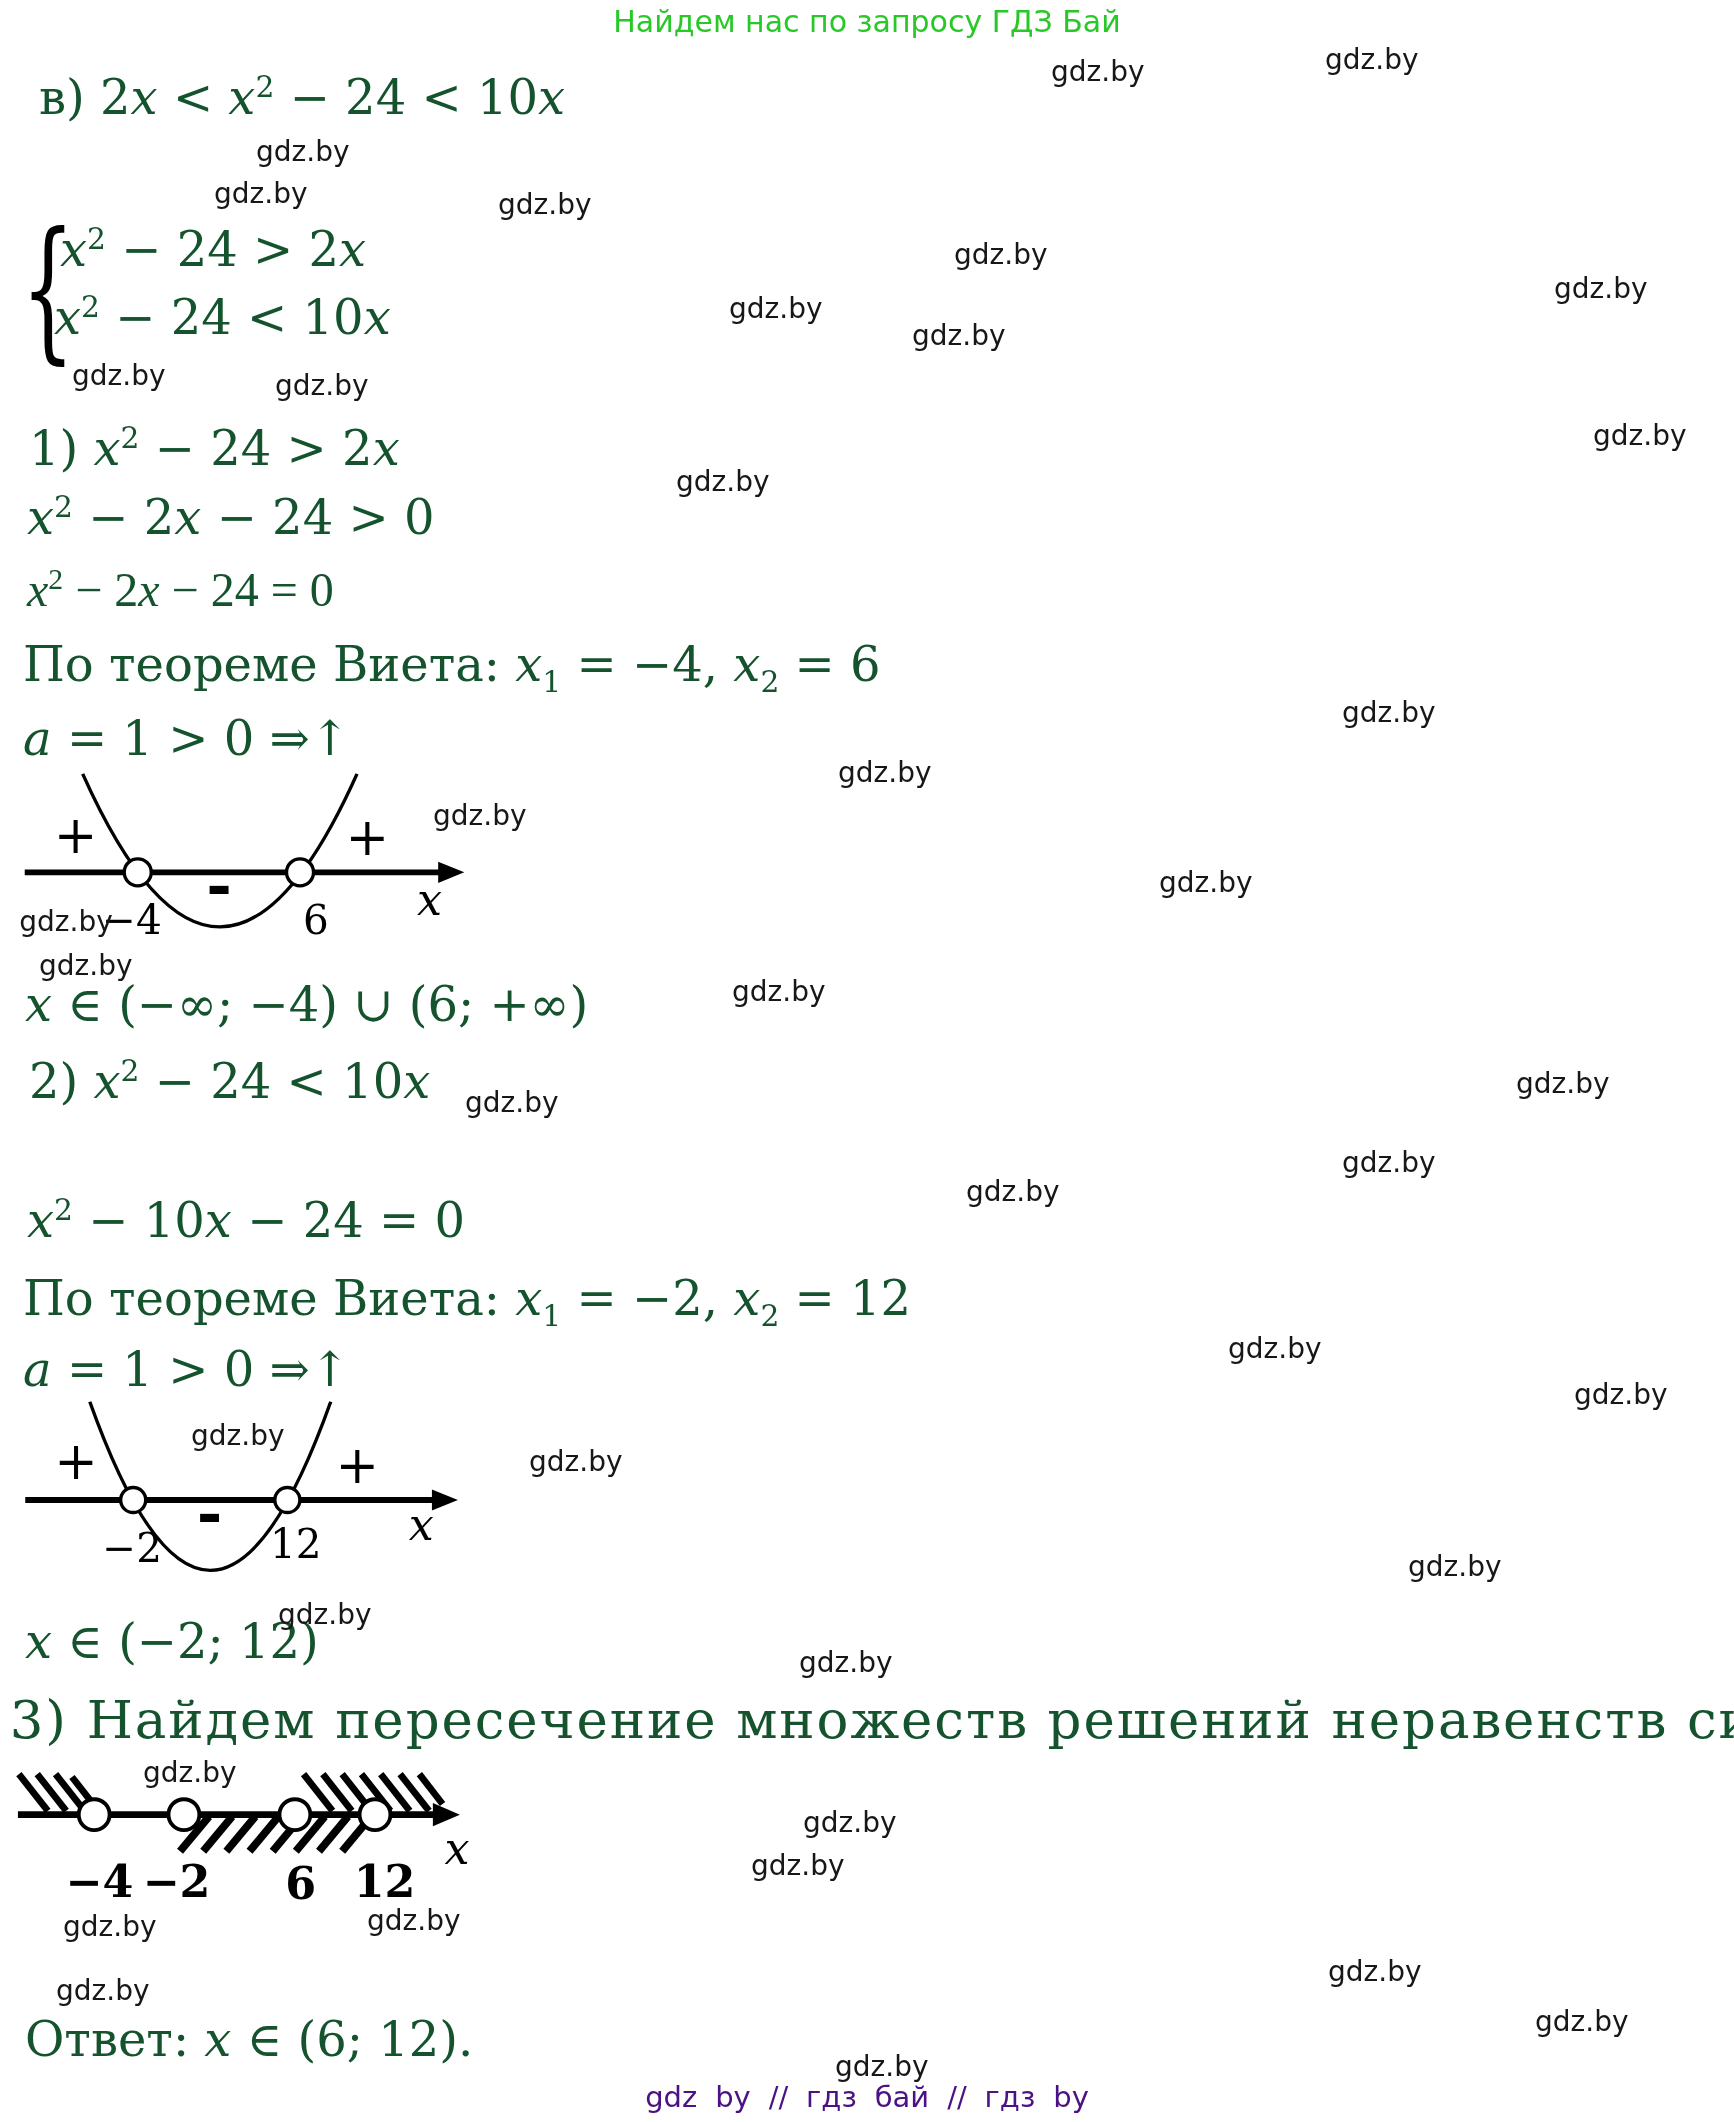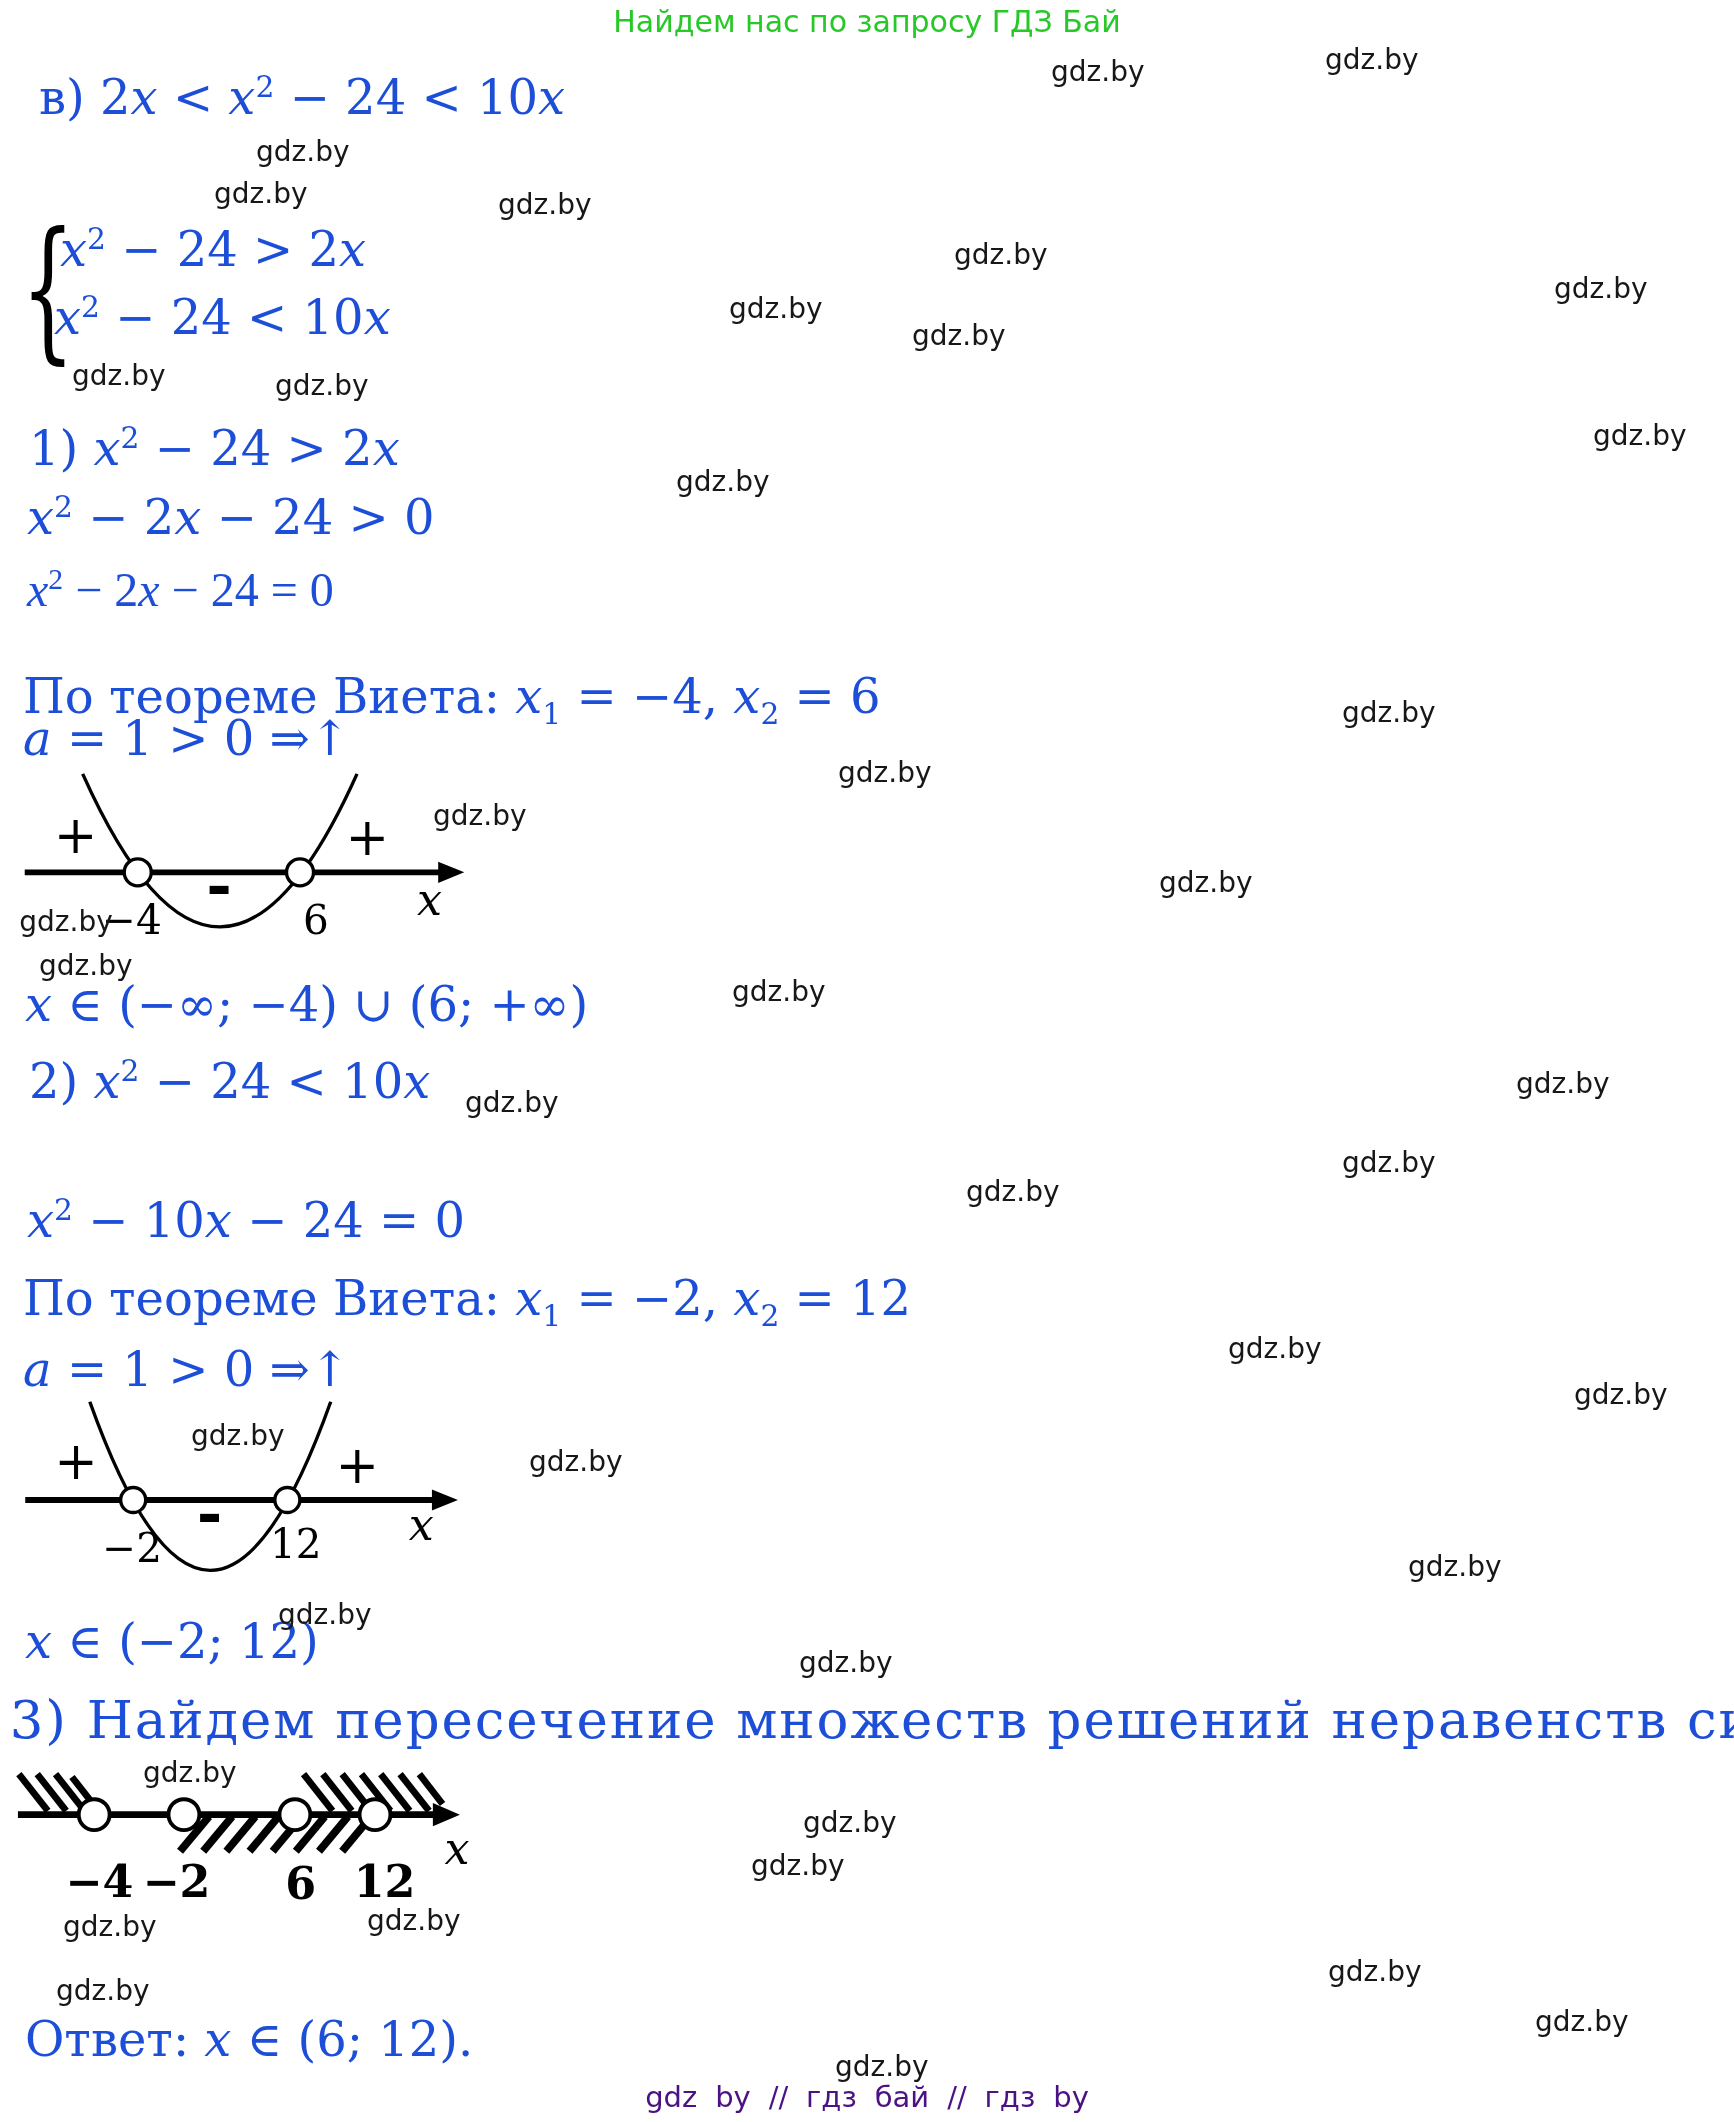--- a/index.html
+++ b/index.html
@@ -7,21 +7,21 @@
     width:1734px;height:2122px;background:#ffffff;position:relative;
     font-family:"DejaVu Serif","Liberation Serif",serif;overflow:hidden;
   }
   .page{position:absolute;inset:0;}
   .header{
     position:absolute;left:0;top:3.9px;width:100%;text-align:center;
     font-family:"DejaVu Sans","Liberation Sans",sans-serif;
     font-size:30px;color:#28c828;font-weight:500;
   }
   .math{
-    position:absolute;font-size:48px;color:#1d4ed8;white-space:nowrap;line-height:1.15;
+    position:absolute;font-size:48px;color:#14532d;white-space:nowrap;line-height:1.15;
   }
   .math i{font-style:italic;}
   .math sup{font-size:62%;vertical-align:super;line-height:0;}
   .math sub{font-size:62%;vertical-align:sub;line-height:0;}
   .heading3{font-size:53px;letter-spacing:1.9px;}
   .brace{
     position:absolute;left:21px;top:212px;font-size:154px;line-height:1;
     transform:scaleX(0.55);transform-origin:left top;color:#000;
   }
   .wm{
@@ -50,21 +50,21 @@
 
   <div class="math" style="left:39px;top:70px;">в) 2<i>x</i> &lt; <i>x</i><sup>2</sup> − 24 &lt; 10<i>x</i></div>
 
   <div class="brace">{</div>
   <div class="math" style="left:60px;top:222px;"><i>x</i><sup>2</sup> − 24 &gt; 2<i>x</i></div>
   <div class="math" style="left:54px;top:290px;"><i>x</i><sup>2</sup> − 24 &lt; 10<i>x</i></div>
 
   <div class="math" style="left:29px;top:421px;text-align:center;">1) <i>x</i><sup>2</sup> − 24 &gt; 2<i>x</i></div>
   <div class="math" style="left:27px;top:490px;"><i>x</i><sup>2</sup> − 2<i>x</i> − 24 &gt; 0</div>
   <div class="math" style="left:27px;top:562px;font-family:Liberation Serif, serif;"><i>x</i><sup>2</sup> − 2<i>x</i> − 24 = 0</div>
-  <div class="math" style="left:23px;top:637px;margin-top:32px;">По теореме Виета: <i>x</i><sub>1</sub> = −4, <i>x</i><sub>2</sub> = 6</div>
+  <div class="math" style="left:23px;top:637px;">По теореме Виета: <i>x</i><sub>1</sub> = −4, <i>x</i><sub>2</sub> = 6</div>
   <div class="math" style="left:23px;top:711px;"><i>a</i> = 1 &gt; 0 ⇒↑</div>
 
   <svg class="diagram" style="left:17.4px;top:764px;" width="454" height="208" viewBox="0 0 470 215">
     <line x1="8" y1="112" x2="438" y2="112" stroke="#000" stroke-width="6"></line>
     <polygon points="436,101 463,112 436,123" fill="#000"></polygon>
     <path d="M68,10 Q210,327 352,10" fill="none" stroke="#000" stroke-width="3.5"></path>
     <circle cx="125" cy="112" r="14" fill="#fff" stroke="#000" stroke-width="3.5"></circle>
     <circle cx="293" cy="112" r="14" fill="#fff" stroke="#000" stroke-width="3.5"></circle>
     <text x="38" y="92" class="sign">+</text>
     <text x="340" y="94" class="sign">+</text>

